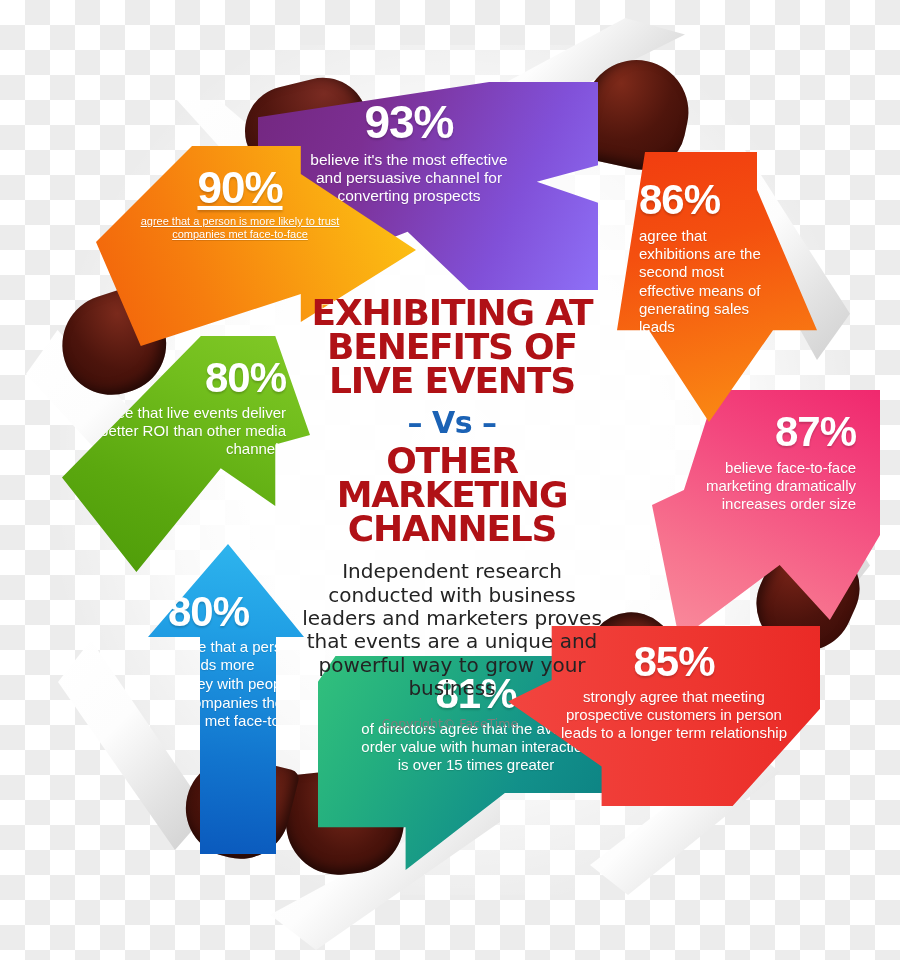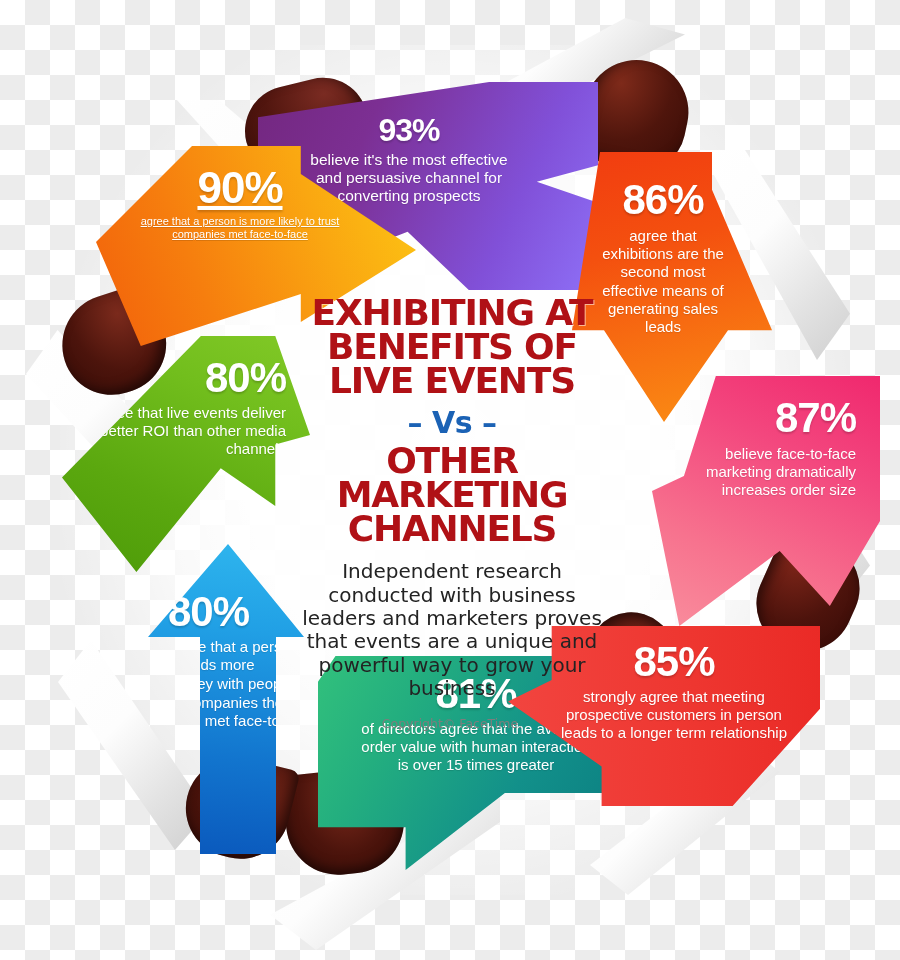--- a/index.html
+++ b/index.html
@@ -195,34 +195,34 @@
               background: radial-gradient(ellipse at 62% 22%, #7b2a1c 0%, #4c140c 52%, #340b06 100%);
               border-radius: 54px 10px 52px 52px;
               transform: rotate(-18deg);
               box-shadow: inset -4px -5px 12px rgba(0,0,0,0.5);"></div>
 
   <div class="seg" style="left:258px; top:82px; width:340px; height:208px; z-index:20;
               padding:14px 78px 0 40px; text-align:center;
               background: linear-gradient(115deg, #73277F 0%, #7C2F93 30%, #8150D8 72%, #8E70F7 100%);
               clip-path: polygon(0% 17%, 68% 0%, 100% 0%, 100% 40%, 82% 48%, 100% 58%, 100% 100%, 62% 100%, 44% 72%, 0% 100%);
               filter: drop-shadow(2px 5px 6px rgba(0,0,0,0.30));">
-    <span class="pct" style="font-size:32px; margin-bottom:2px;margin-top:16px;">93%</span>
+    <span class="pct" style="font-size:46px; margin-bottom:2px;">93%</span>
     <span class="body">believe it's the most effective and persuasive channel for converting prospects</span>
   </div>
 
-  <div class="seg" style="left:572px; top:152px; width:200px; height:270px; z-index:21;
-              padding:24px 40px 0 22px; text-align:center;
+  <div class="seg" style="left:617px; top:152px; width:200px; height:270px; z-index:21;
+              padding:24px 40px 0 22px; text-align:left;
               background: linear-gradient(165deg, #F13C10 0%, #F4500F 35%, #F87512 72%, #FB9014 100%);
               clip-path: polygon(14% 0%, 70% 0%, 70% 14%, 100% 66%, 78% 66%, 46% 100%, 16% 66%, 0% 66%);
               filter: drop-shadow(3px 4px 6px rgba(0,0,0,0.30));">
     <span class="pct" style="font-size:42px; margin-bottom:2px;">86%</span>
     <span class="body" style="font-size:15px; line-height:1.22;">agree that exhibitions are the second most effective means of generating sales leads</span>
   </div>
 
-  <div class="seg" style="left:652px; top:376px; width:228px; height:250px; z-index:20;
+  <div class="seg" style="left:652px; top:390px; width:228px; height:250px; z-index:20;
               padding:18px 24px 0 30px; text-align:right;
               background: linear-gradient(205deg, #F0286E 0%, #F3477E 32%, #F7728E 70%, #F98E9D 100%);
               clip-path: polygon(28% 0%, 100% 0%, 100% 58%, 78% 92%, 56% 70%, 12% 100%, 0% 46%, 14% 40%);
               filter: drop-shadow(2px 5px 6px rgba(0,0,0,0.30));">
     <span class="pct" style="font-size:42px; margin-bottom:2px;">87%</span>
     <span class="body" style="font-size:15px; line-height:1.22;">believe face-to-face marketing dramatically increases order size</span>
   </div>
 
   <div class="seg" style="left:508px; top:626px; width:312px; height:180px; z-index:21;
               padding:12px 30px 0 50px; text-align:center;

